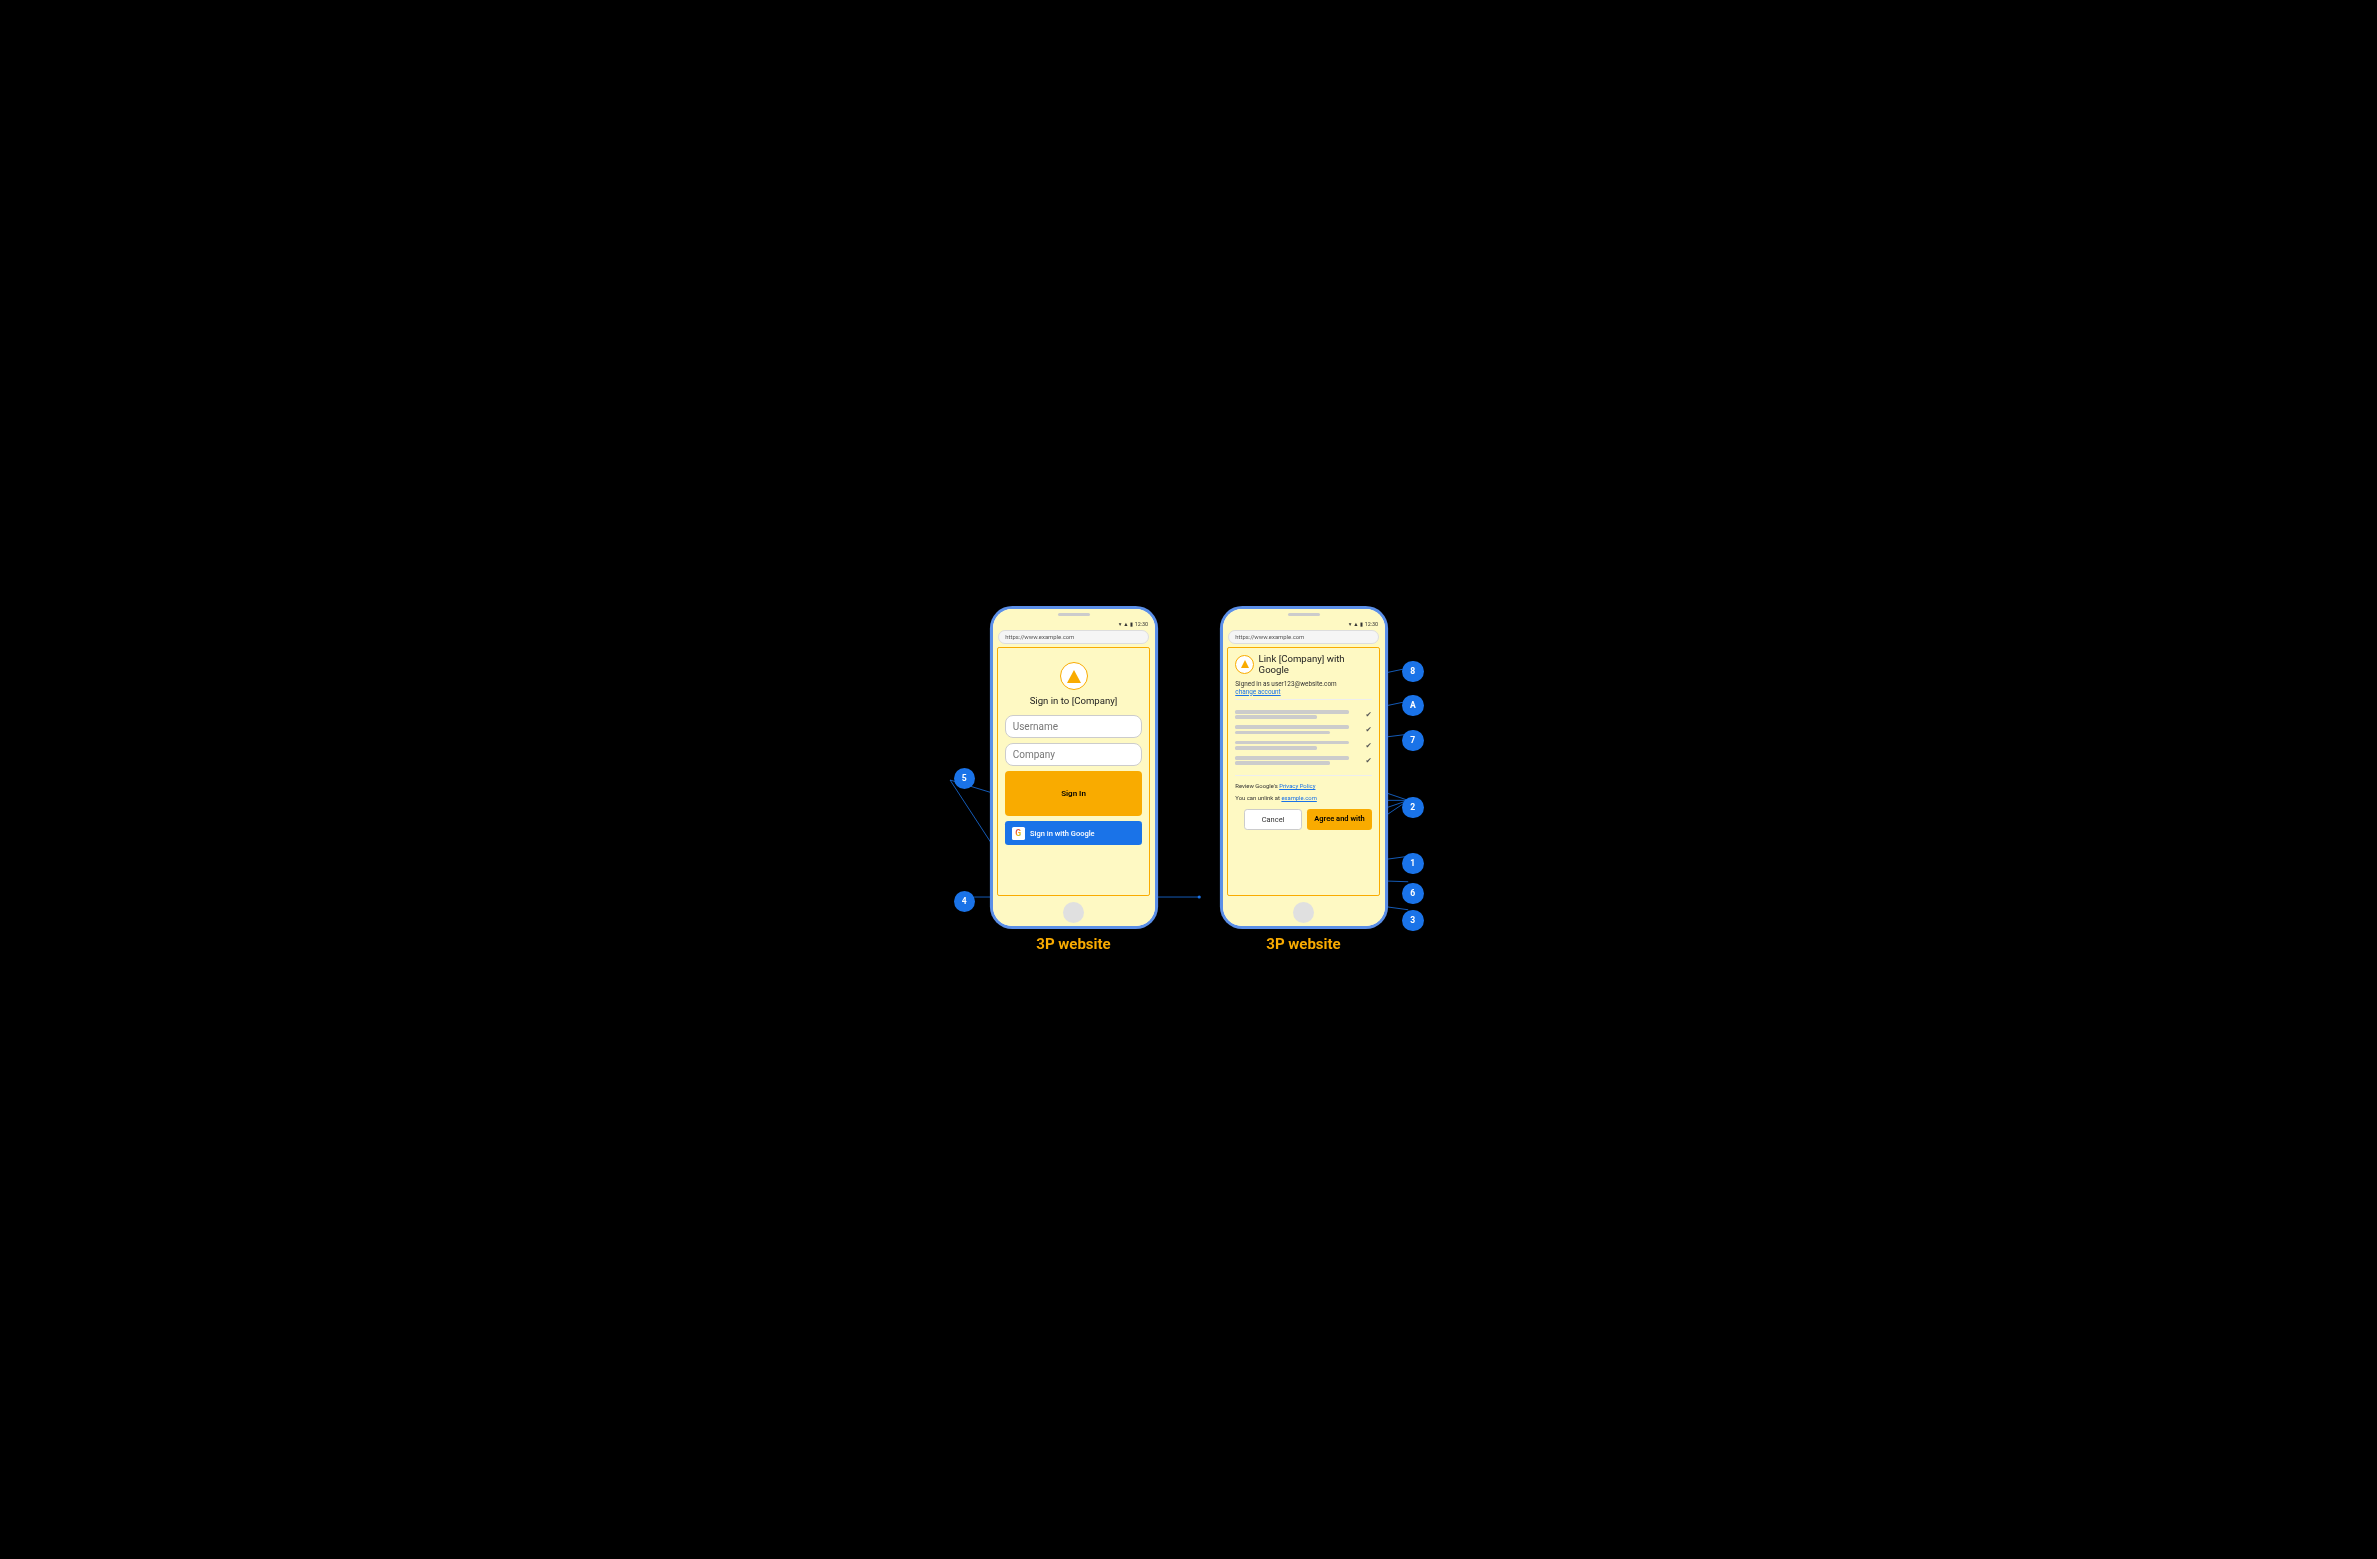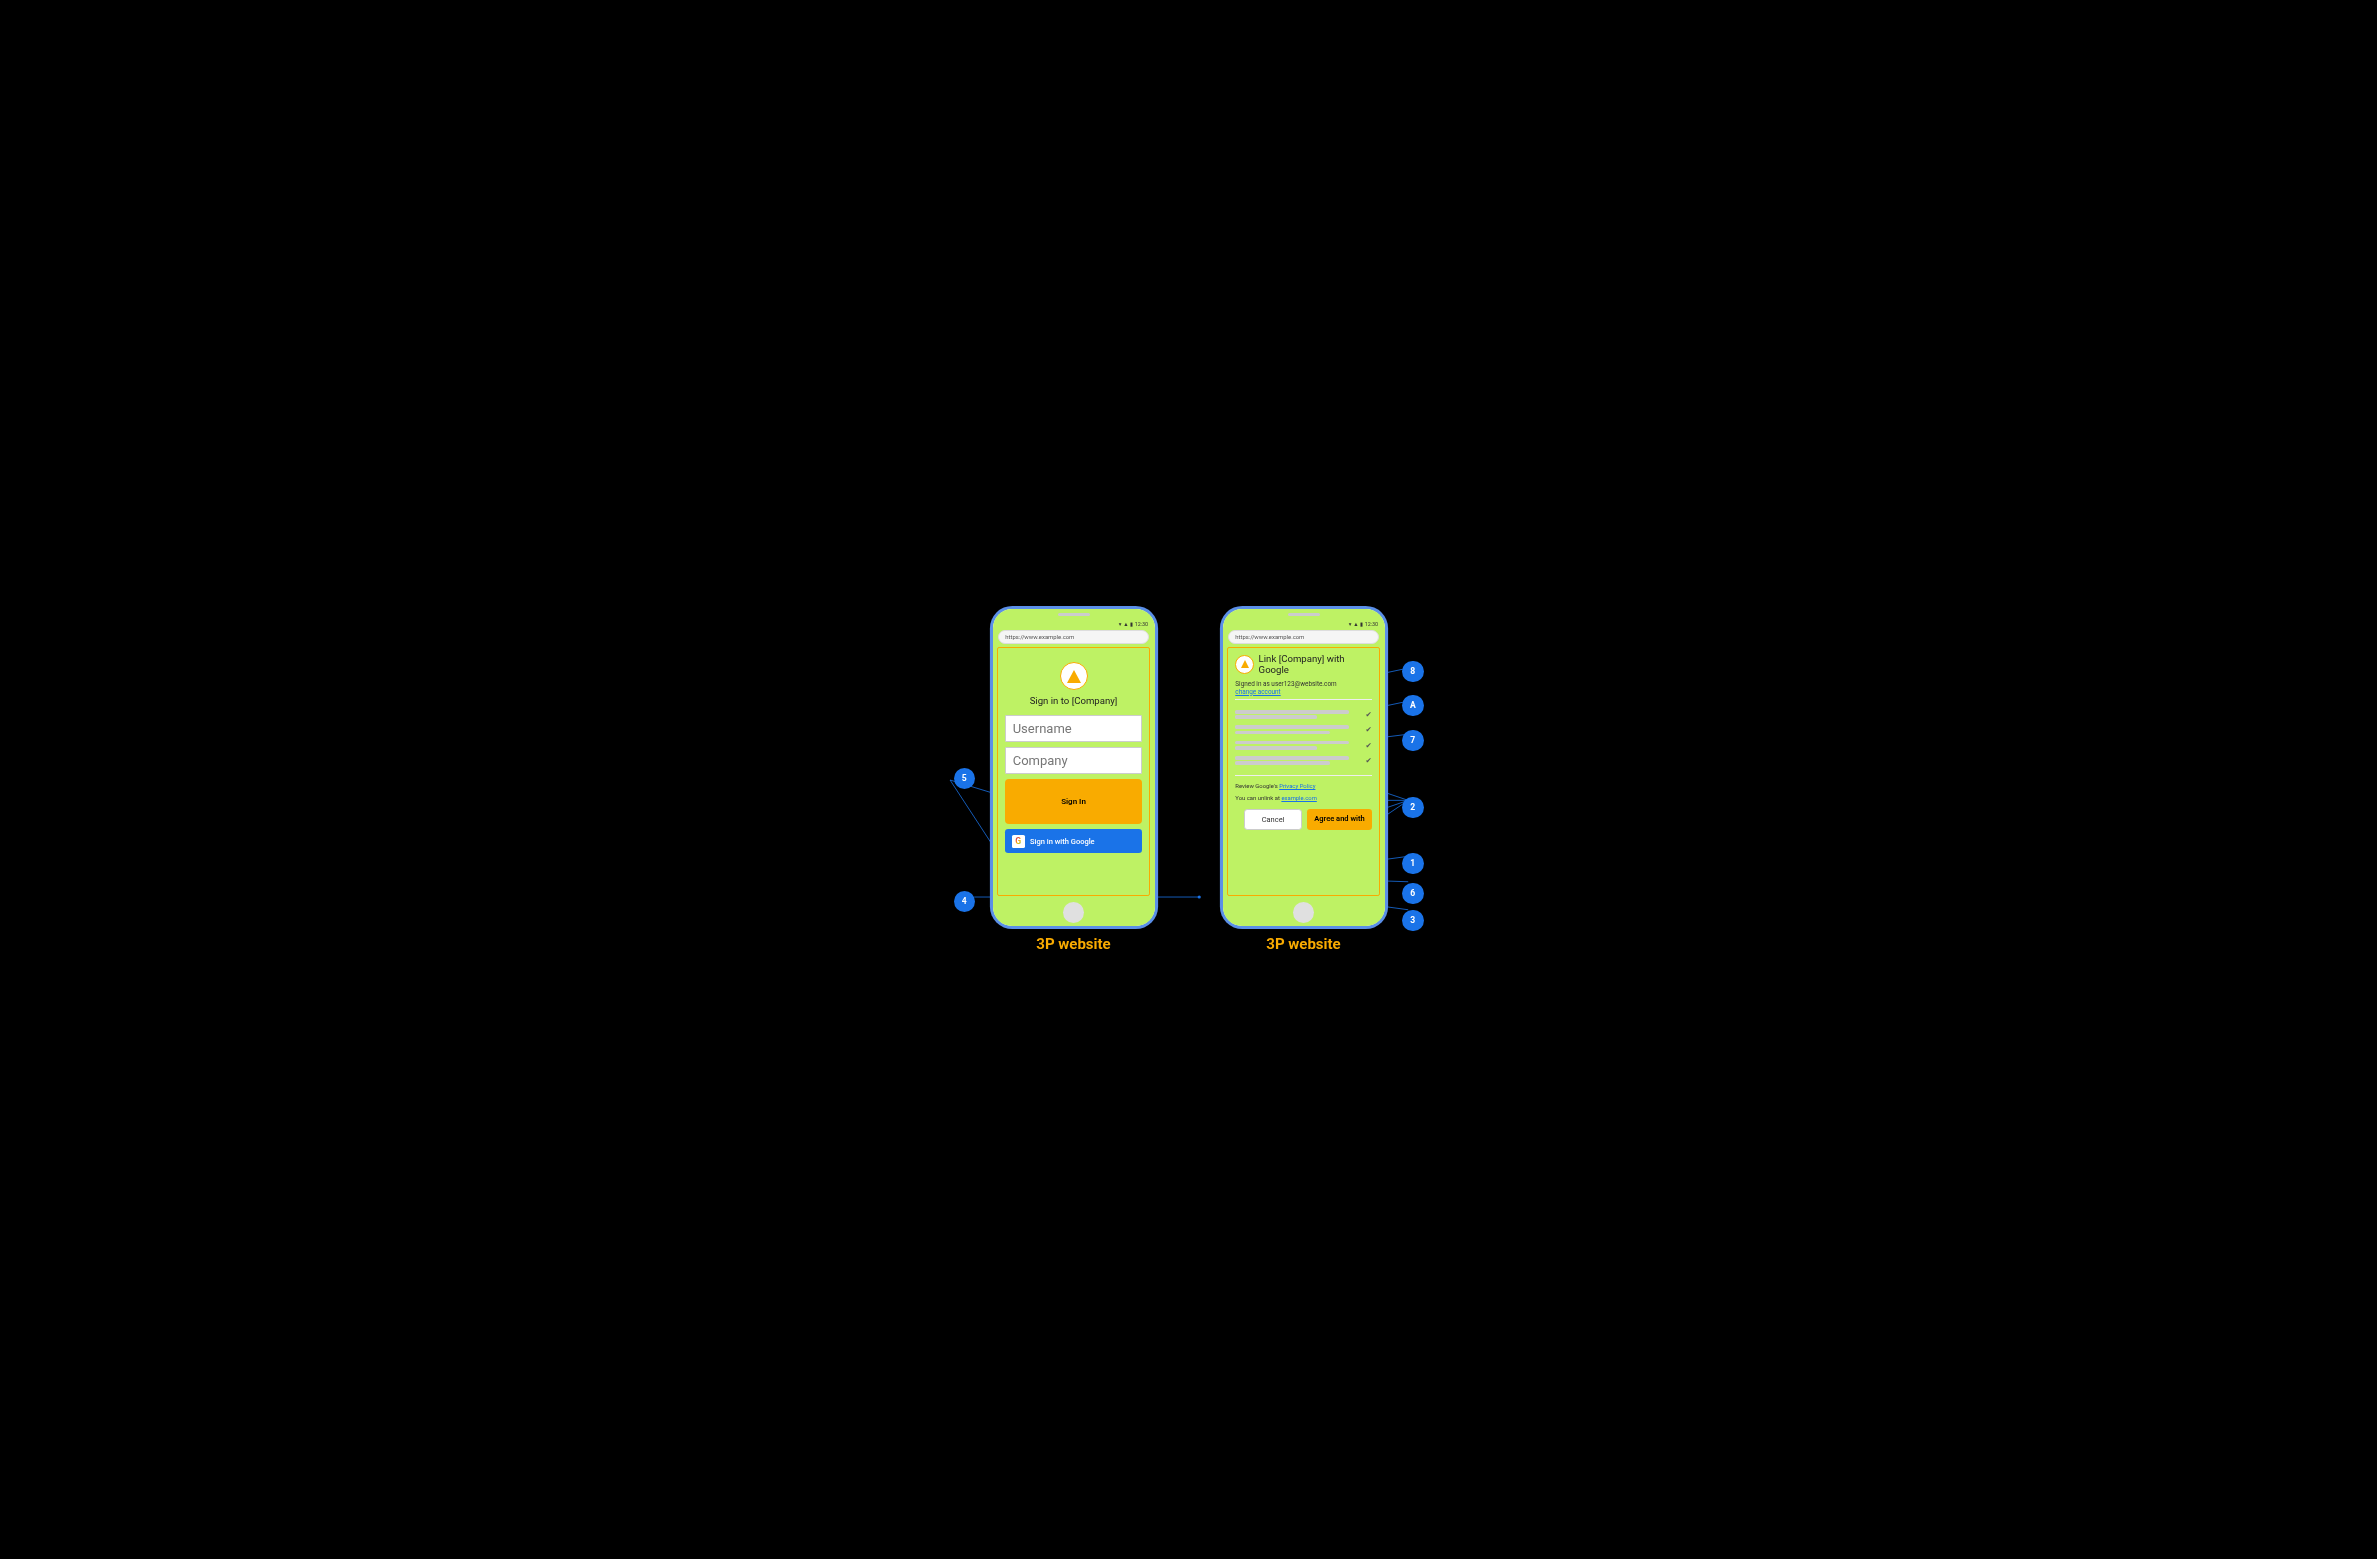--- a/index.html
+++ b/index.html
@@ -50,21 +50,21 @@
       position: relative;
       overflow: visible;
       box-shadow: 0 0 0 1.1px #5B8FE8;
       padding: 0;
     }
     .phone-inner {
       width: 100%;
       height: 100%;
       border-radius: 19px;
       overflow: hidden;
-      background: #bef264;
+      background: #fef9c3;
       display: flex;
       flex-direction: column;
     }
     
     .status-bar {
       display: flex;
       justify-content: flex-end;
       align-items: center;
       padding: 3.2px 6.4px 1.1px;
       font-size: 5.4px;
@@ -125,23 +125,23 @@
     }
     .sign-in-title {
       text-align: center;
       font-size: 9.6px;
       color: #222;
       margin-bottom: 8.6px;
       font-weight: 400;
     }
     .input-field {
       border: 0.5px solid #ccc;
-      border-radius: 1px;
+      border-radius: 8px;
       padding: 4.8px 6.4px;
-      font-size: 13px;
+      font-size: 10px;
       color: #777;
       margin-bottom: 5.4px;
       background: #fff;
     }
     .btn-sign-in {
       background: #F9AB00;
       color: #000;
       border: none;
       border-radius: 4px;
       padding: 18px;

